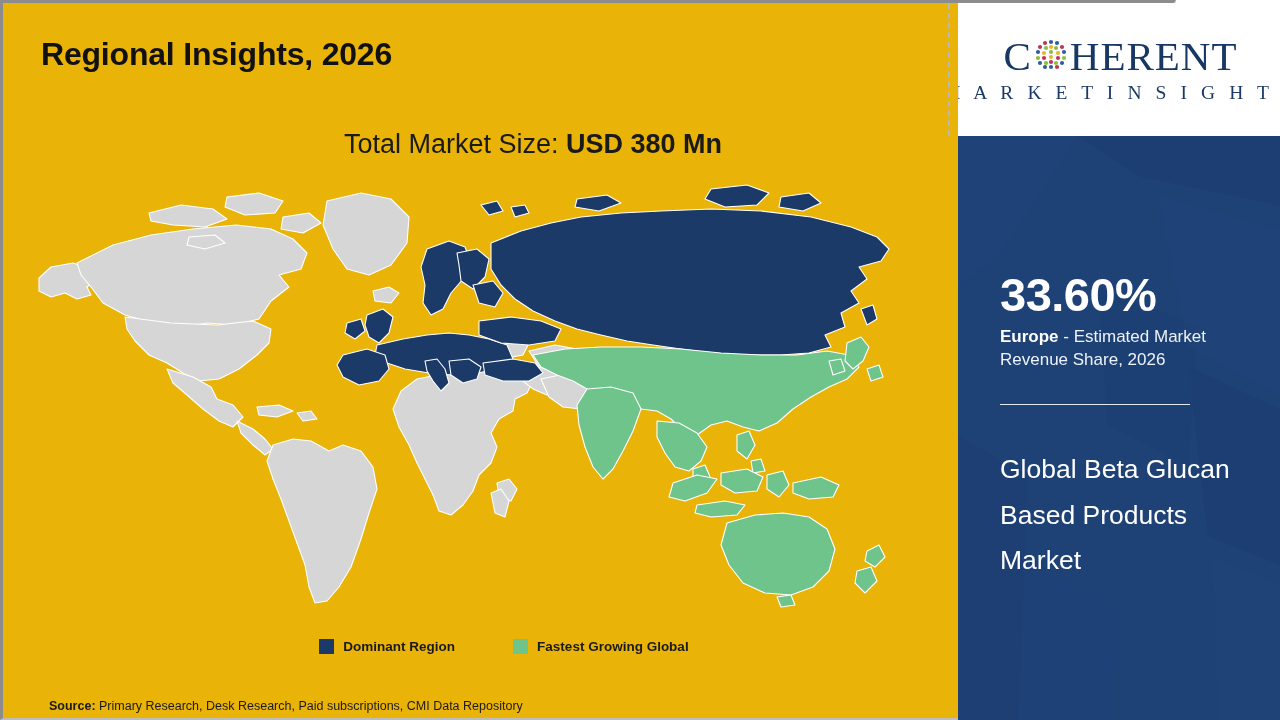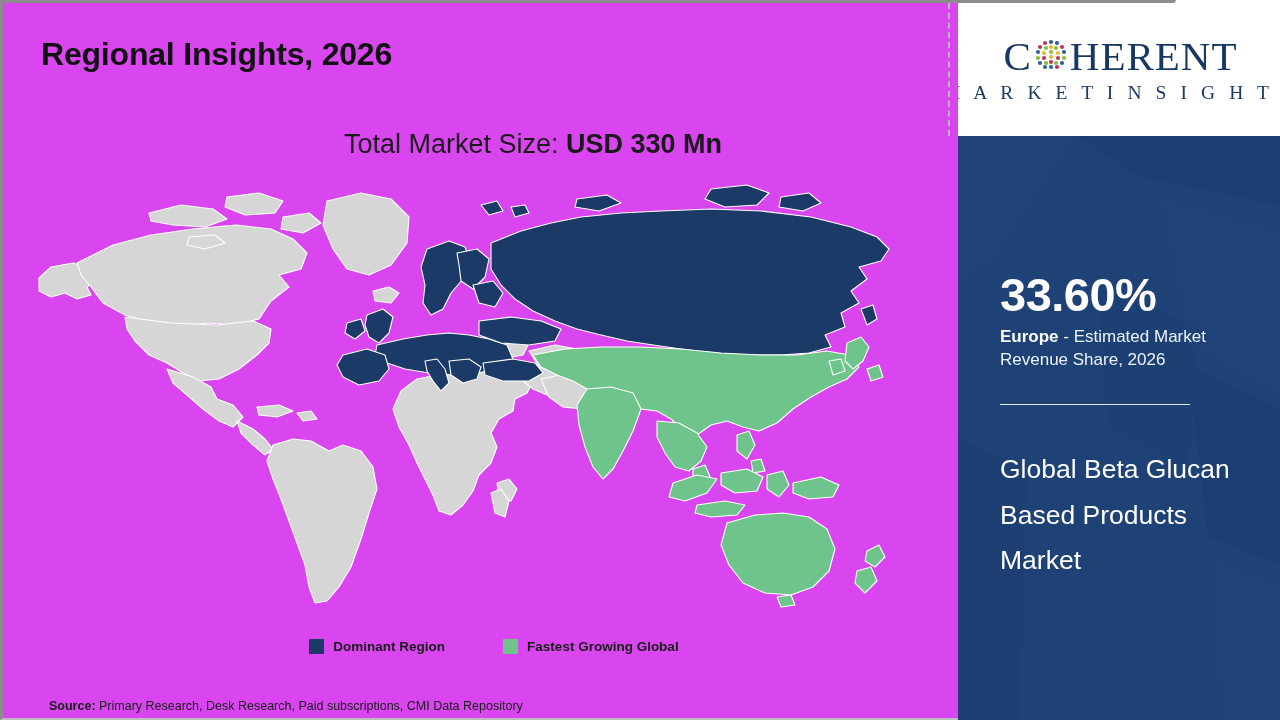--- a/index.html
+++ b/index.html
@@ -5,21 +5,21 @@
   * { margin:0; padding:0; box-sizing:border-box; }
   html, body {
     width:1280px; height:720px;
     font-family:"Liberation Sans", sans-serif;
     background:#ffffff;
     overflow:hidden;
   }
   #slide {
     position:relative;
     width:1176px; height:720px;
-    background:#d946ef;
+    background:#eab308;
     border-top:3px solid #8c8c8c;
     border-left:3px solid #8c8c8c;
     border-bottom:2px solid #bdbdbd;
     border-right:2px solid #dadada;
   }
 
   
   #left-pane {
     position:absolute; left:0; top:0;
     width:948px; height:720px;
@@ -39,21 +39,21 @@
 
   
   #map-wrap {
     position:absolute; left:18px; top:180px;
     width:880px; height:430px;
   }
   #map-wrap svg { width:100%; height:100%; display:block; }
 
   
   #legend {
-    position:absolute; left:2px; top:636px; width:948px;
+    position:absolute; left:12px; top:636px; width:948px;
     display:flex; justify-content:center; align-items:center;
     gap:58px;
     padding-left:30px;
   }
   .legend-item { display:flex; align-items:center; gap:9px; }
   .legend-swatch { width:15px; height:15px; display:block; }
   .legend-label { font-size:13.5px; font-weight:bold; color:#1a1a1a; }
 
   
   #source-bar {
@@ -134,21 +134,21 @@
 <body>
 
 <div id="slide">
 
   <div id="left-pane">
 
     <div id="page-title">Regional Insights, 2026</div>
 
     <div id="market-size">
       <span>Total Market Size:</span>
-      <span class="val">USD 330 Mn</span>
+      <span class="val">USD 380 Mn</span>
     </div>
 
     <div id="map-wrap">
       <svg viewBox="0 0 880 430" xmlns="http://www.w3.org/2000/svg">
         <g stroke="#ffffff" stroke-width="1.1" stroke-linejoin="round">
 
           <g fill="#d6d6d6">
 
             <path d="M18,95 L30,84 L52,80 L70,86 L76,96 L66,104 L70,112 L56,116 L44,110 L30,114 L18,108 Z"></path>
 

